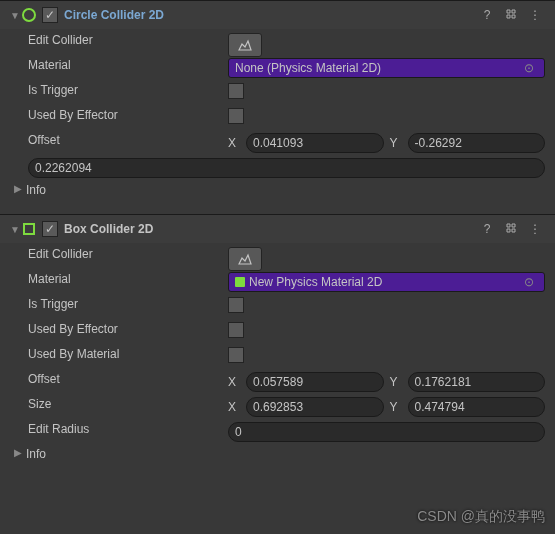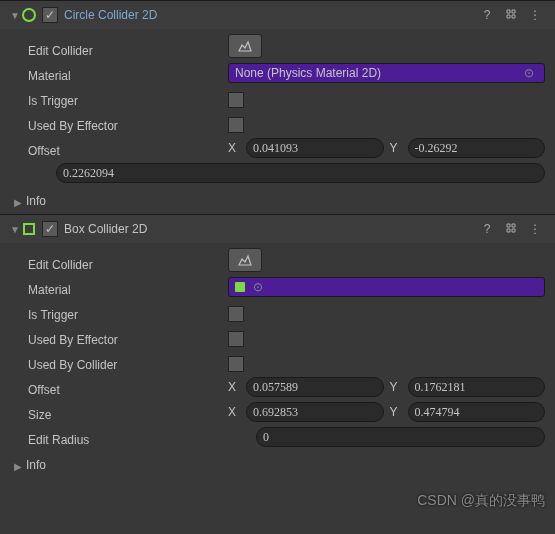--- a/index.html
+++ b/index.html
@@ -5,41 +5,41 @@
 * { margin: 0; padding: 0; box-sizing: border-box; font-family: Arial, sans-serif; }
 body { background: #383838; color: #c4c4c4; font-size: 12px; width: 555px; }
 .component { border-top: 1px solid #1a1a1a; }
 .header { display: flex; align-items: center; padding: 4px 10px; height: 28px; background: #3c3c3c; }
 .foldout { width: 10px; color: #888; font-size: 10px; cursor: pointer; }
 .icon-frame { width: 18px; height: 18px; display: flex; align-items: center; justify-content: center; margin-right: 4px; }
 .circle-icon { width: 14px; height: 14px; border: 2px solid #7edb3f; border-radius: 50%; }
 .box-icon { width: 12px; height: 12px; border: 2px solid #7edb3f; }
 .checkbox { width: 16px; height: 16px; background: #5a5a5a; border: 1px solid #232323; display: flex; align-items: center; justify-content: center; margin-right: 6px; cursor: pointer; }
 .checkbox.checked::after { content: "✓"; color: #c4c4c4; font-size: 12px; }
-.header-title { font-weight: normal; color: #c4c4c4; flex: 1; }
+.header-title { font-weight: bold; color: #c4c4c4; flex: 1; }
 .header-title.link { color: #7ba8d3; }
 .header-btn { width: 20px; height: 20px; display: flex; align-items: center; justify-content: center; color: #aaa; cursor: pointer; margin-left: 4px; }
 .body { padding: 4px 0 6px 0; }
-.row { display: flex; align-items: flex-end; height: 25px; padding: 0 10px 0 28px; }
+.row { display: flex; align-items: flex-start; height: 25px; padding: 0 10px 0 28px; }
 .row.info { padding-left: 14px; }
 .label { width: 200px; color: #c4c4c4; }
 .value { flex: 1; display: flex; align-items: center; gap: 6px; }
 .edit-btn { width: 34px; height: 24px; background: #585858; border: 1px solid #232323; border-radius: 3px; display: flex; align-items: center; justify-content: center; cursor: pointer; }
 .obj-field { flex: 1; height: 20px; background: #4c1d95; border: 1px solid #1a1a1a; border-radius: 3px; display: flex; align-items: center; padding: 0 6px; position: relative; }
 .obj-field-text { flex: 1; color: #c4c4c4; }
 .obj-field-text.asset { color: #c4c4c4; }
 .obj-picker { width: 18px; text-align: center; color: #888; cursor: pointer; }
 .asset-dot { width: 10px; height: 10px; background: #7edb3f; margin-right: 4px; border-radius: 1px; }
 .small-check { width: 16px; height: 16px; background: #5a5a5a; border: 1px solid #232323; cursor: pointer; }
-.num-input { height: 20px; background: #2a2a2a; border: 1px solid #1a1a1a; border-radius: 10px; color: #c4c4c4; padding: 0 6px; font-size: 12px; font-family: Liberation Serif, serif; }
-.num-input.full { flex: 1; width: 100%; margin-left: 28px; }
+.num-input { height: 20px; background: #2a2a2a; border: 1px solid #1a1a1a; border-radius: 10px; color: #c4c4c4; padding: 0 6px; font-size: 12px; font-family: Liberation Sans, sans-serif; }
+.num-input.full { flex: 1; width: 100%; }
 .axis-label { color: #c4c4c4; width: 12px; }
 .vec-input { width: 80px; flex: 1; }
 .info-arrow { width: 12px; color: #888; font-size: 10px; }
-.watermark { position: fixed; bottom: 24px; right: 10px; color: #8a8a8a; font-size: 14px; text-shadow: 0 0 3px #000; pointer-events: none; }
+.watermark { position: fixed; bottom: 8px; right: 10px; color: #8a8a8a; font-size: 14px; text-shadow: 0 0 3px #000; pointer-events: none; }
 </style>
 </head>
 <body>
 
 <div class="component">
   <div class="header">
     <span class="foldout">▼</span>
     <span class="icon-frame">
         <span class="circle-icon"></span>
       </span>
@@ -131,38 +131,39 @@
               <path d="M2 12 L5 6 L8 9 L11 3 L14 12 Z" fill="none" stroke="#c4c4c4" stroke-width="1.2"></path>
             </svg>
           </span>
         </div>
     </div>
     <div class="row">
       <span class="label">Material</span>
       <div class="value">
         <div class="obj-field">
           <span class="asset-dot"></span>
+          <span class="obj-field-text asset">New Physics Material 2D</span>
           <span class="obj-picker">⊙</span>
         </div>
       </div>
     </div>
     <div class="row">
       <span class="label">Is Trigger</span>
       <div class="value">
           <span class="small-check"></span>
         </div>
     </div>
     <div class="row">
       <span class="label">Used By Effector</span>
       <div class="value">
           <span class="small-check"></span>
         </div>
     </div>
     <div class="row">
-      <span class="label">Used By Collider</span>
+      <span class="label">Used By Material</span>
       <div class="value">
           <span class="small-check"></span>
         </div>
     </div>
     <div class="row">
       <span class="label">Offset</span>
       <div class="value">
         <span class="axis-label">X</span>
         <input class="num-input vec-input" value="0.057589" style="">
         <span class="axis-label">Y</span>

